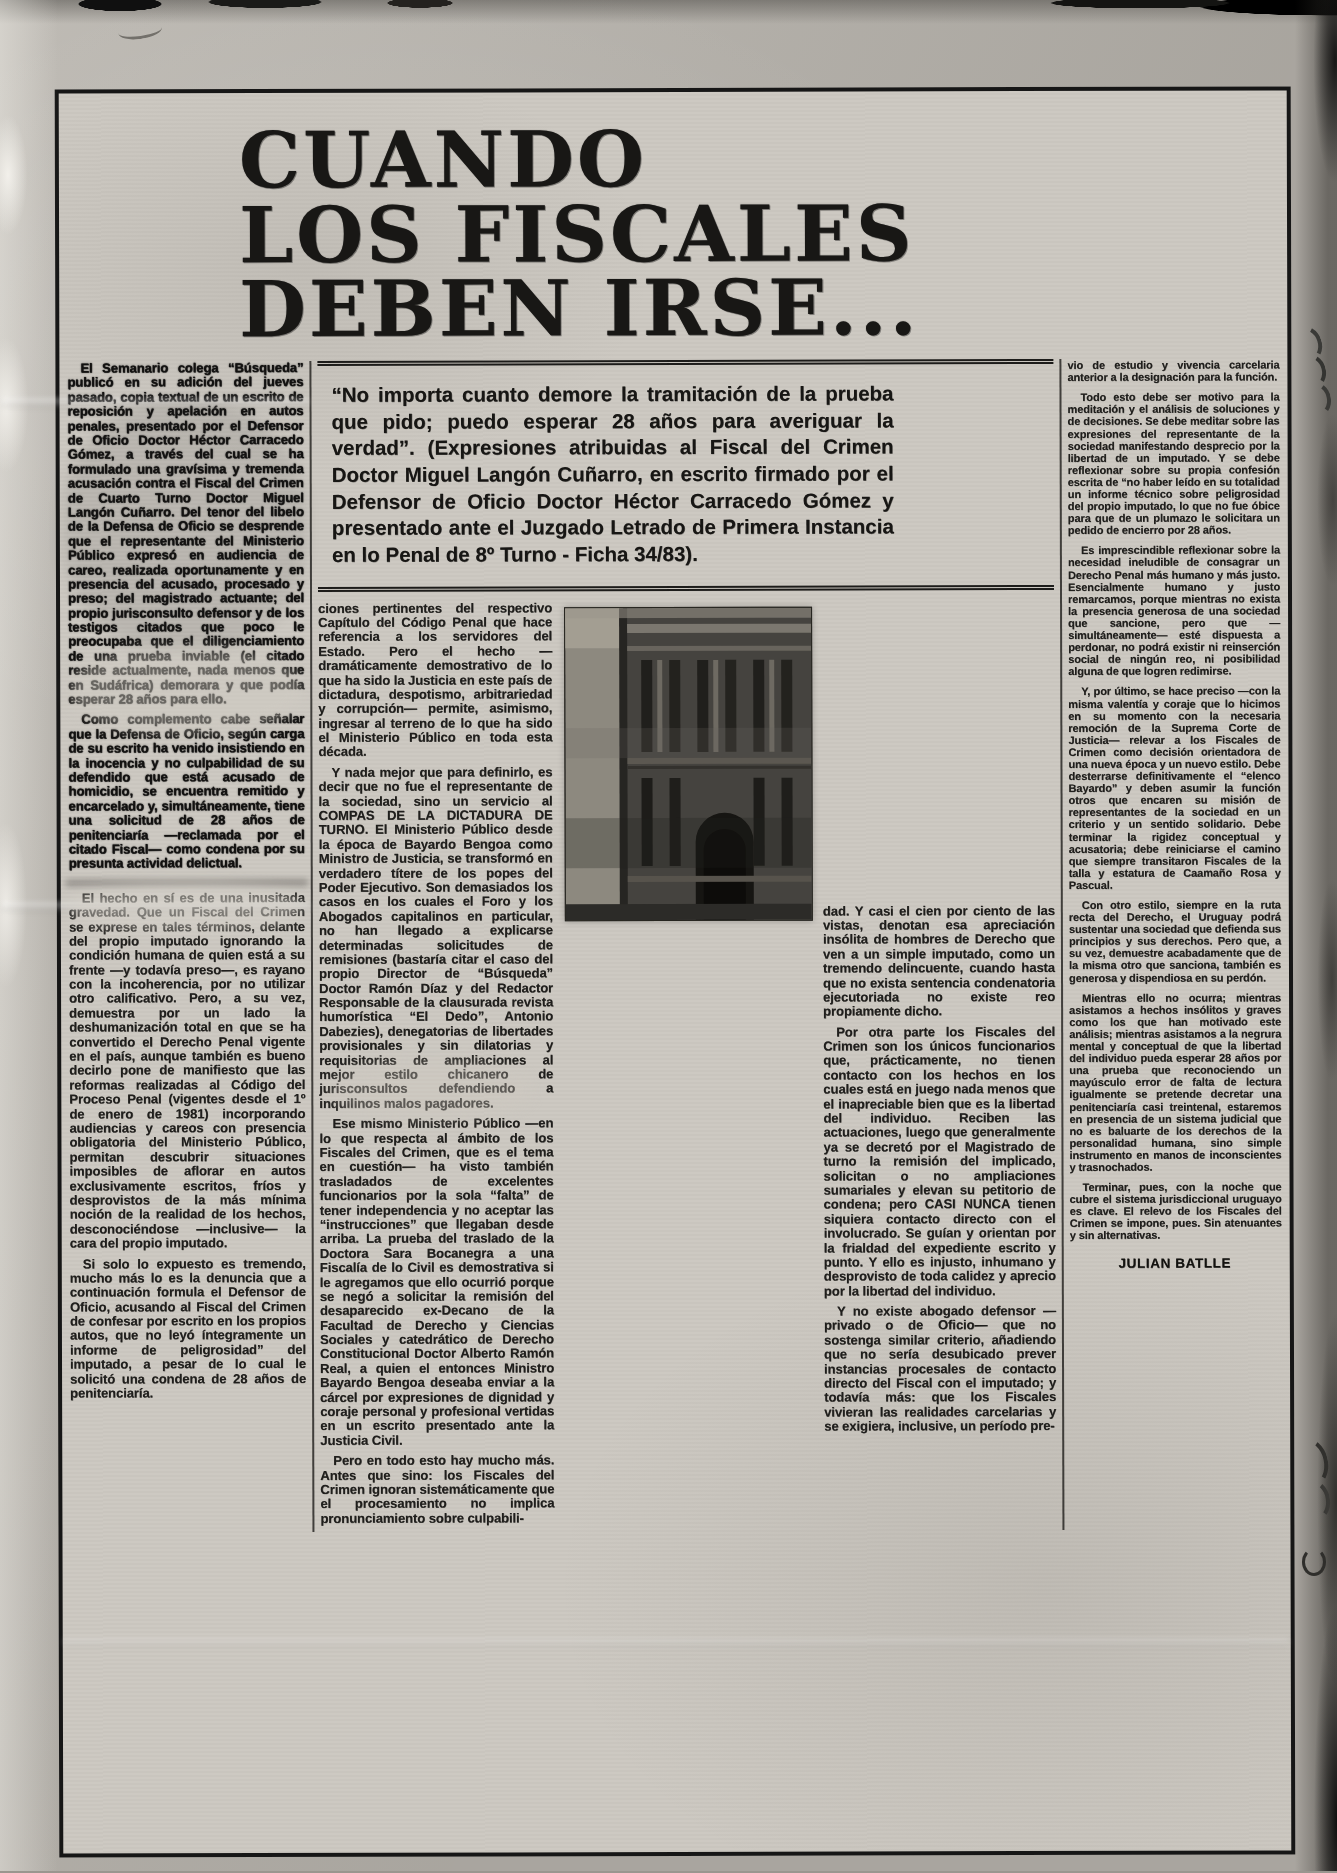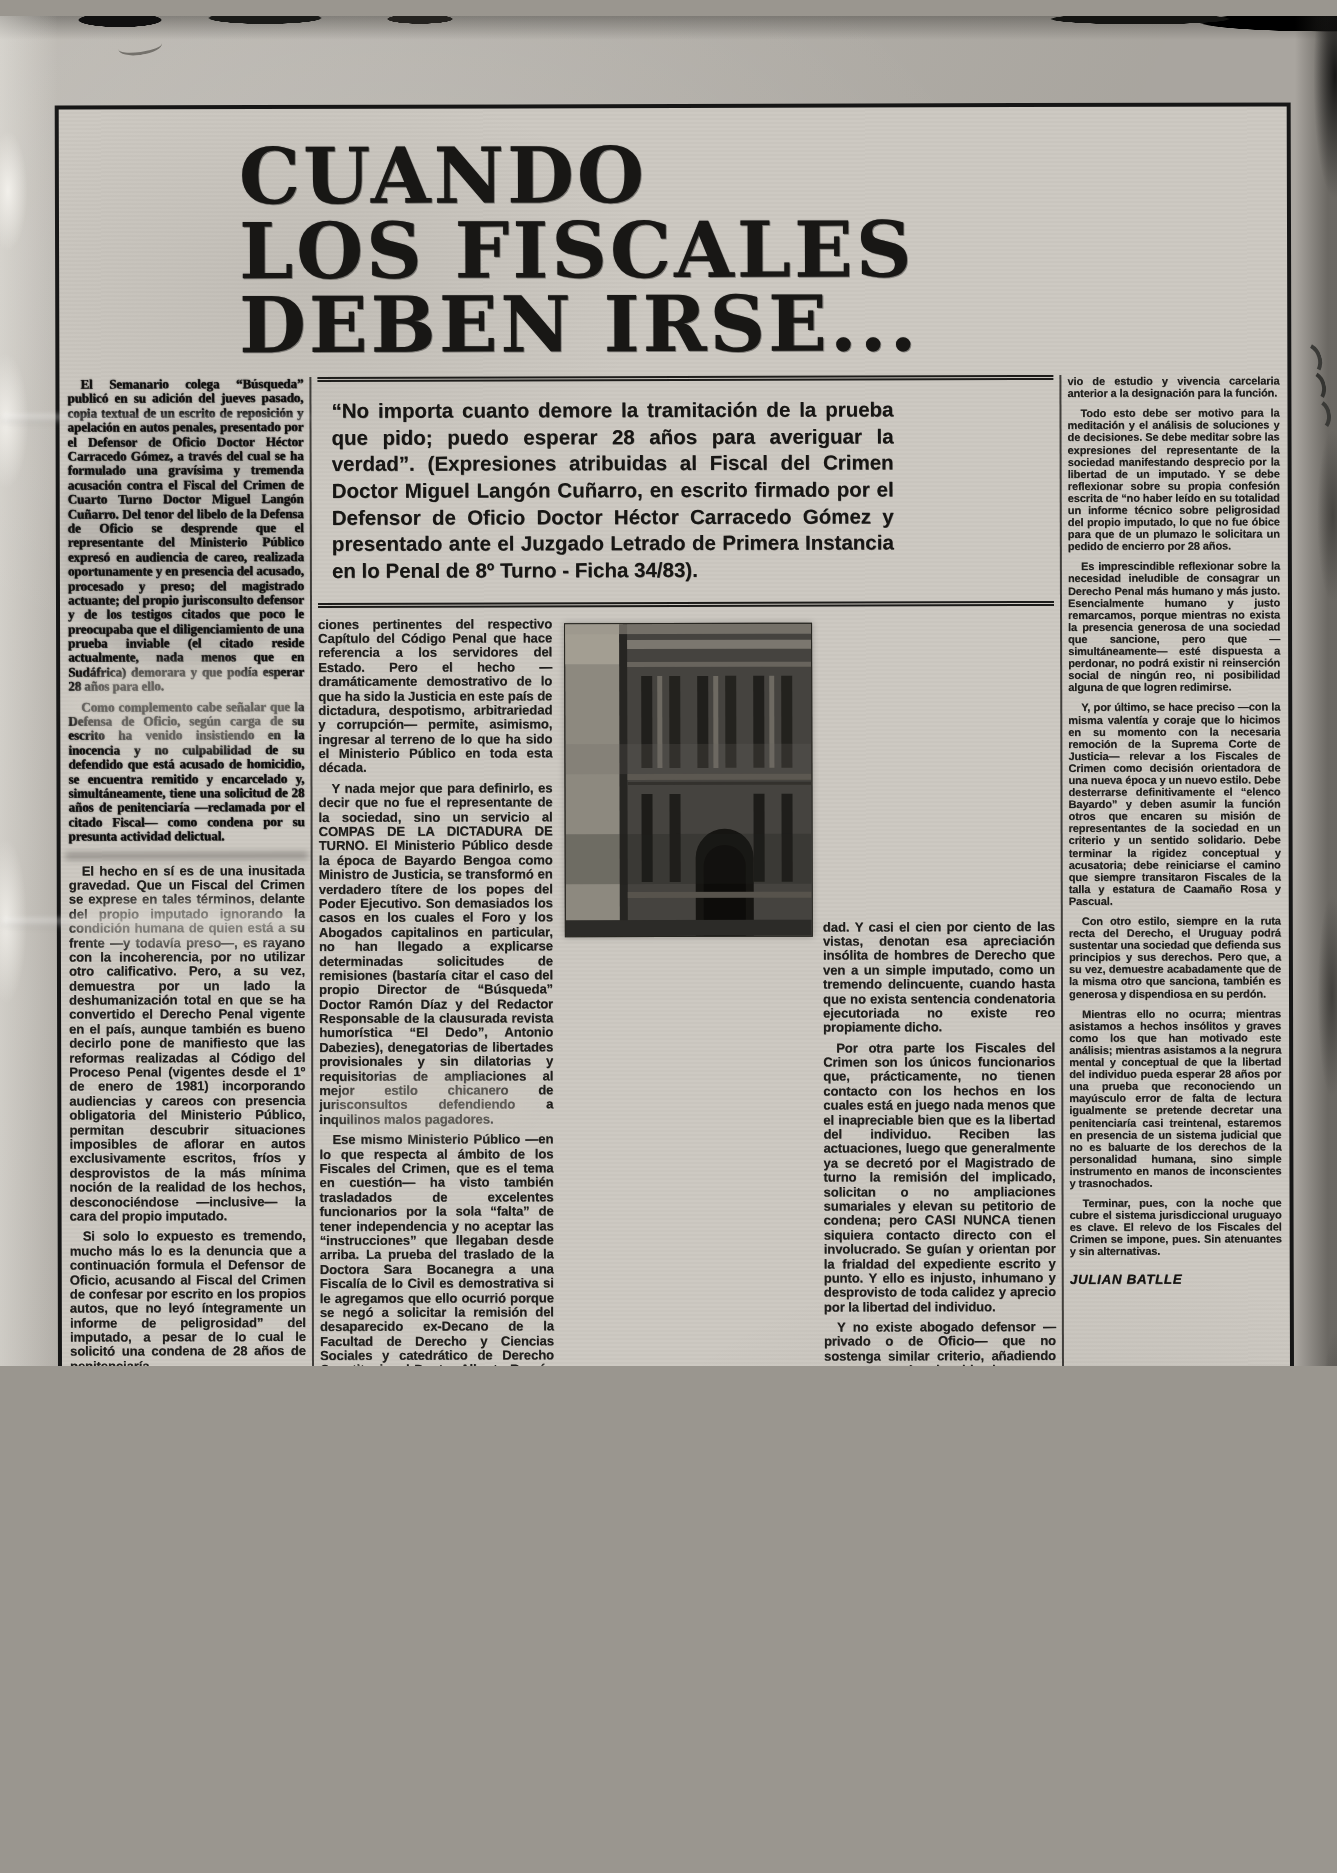--- a/index.html
+++ b/index.html
@@ -3,22 +3,22 @@
 <meta charset="utf-8">
 <style>
   :root{
     --paper:#ccc8c1;
     --ink:#1f1e1c;
     --frame:#161616;
   }
   html,body{margin:0;padding:0;background:#9a968f;}
   .page{
     position:relative;
-    width:1337px;height:1350px;
-    margin:16px auto;
+    width:1337px;height:1871px;
+    margin:0 auto;
     background:
       linear-gradient(115deg, rgba(255,255,255,0.10), rgba(0,0,0,0.08) 60%),
       radial-gradient(900px 600px at 30% 20%, rgba(255,255,255,0.14), transparent 70%),
       #b7b3ac;
     overflow:hidden;
     font-family:"Liberation Sans",sans-serif;
   }
 
   
   .frame{
@@ -69,21 +69,20 @@
   .col5 .para{font-size:11px;margin-bottom:8px;}
   
   .col2 .para:first-child,
   .col4 .para:first-child,
   .col5 .para:first-child{text-indent:0;}
   
   .col1 .para:nth-child(1),
   .col1 .para:nth-child(2){
     color:#121110;
     text-shadow:0 0 1.6px rgba(10,10,10,0.9), 0.5px 0.5px 0 rgba(10,10,10,0.6);
-    font-family:Liberation Serif, serif;
   }
   
   .col1 .para:nth-child(3){margin-top:20px;position:relative;}
   .col1 .para:nth-child(3)::before{
     content:"";position:absolute;left:-4px;right:-4px;top:-12px;height:7px;
     background:rgba(40,38,35,0.35);filter:blur(3px);border-radius:4px;
   }
 
   
   .quote-block{
@@ -114,23 +113,22 @@
     box-shadow:0 0 6px rgba(0,0,0,0.25);
     background:#4a4846;
     overflow:hidden;
   }
   .photo svg{display:block;}
 
   
   .byline{
     margin:14px 2px 0 0;
     font-size:13.5px;font-weight:bold;letter-spacing:0.6px;
-    color:#13120f;text-align:left;
+    color:#13120f;text-align:center;
     text-shadow:0.4px 0.4px 0.5px rgba(15,14,12,0.6);
-    font-style:italic;
   }
 
   .bottom-blank{height:220px;}
 
   
   .artifact{position:absolute;pointer-events:none;}
   .top-edge{
     left:0;top:0;width:1337px;height:24px;
     background:
       radial-gradient(70px 12px at 120px 4px, #101010 58%, transparent 60%),

